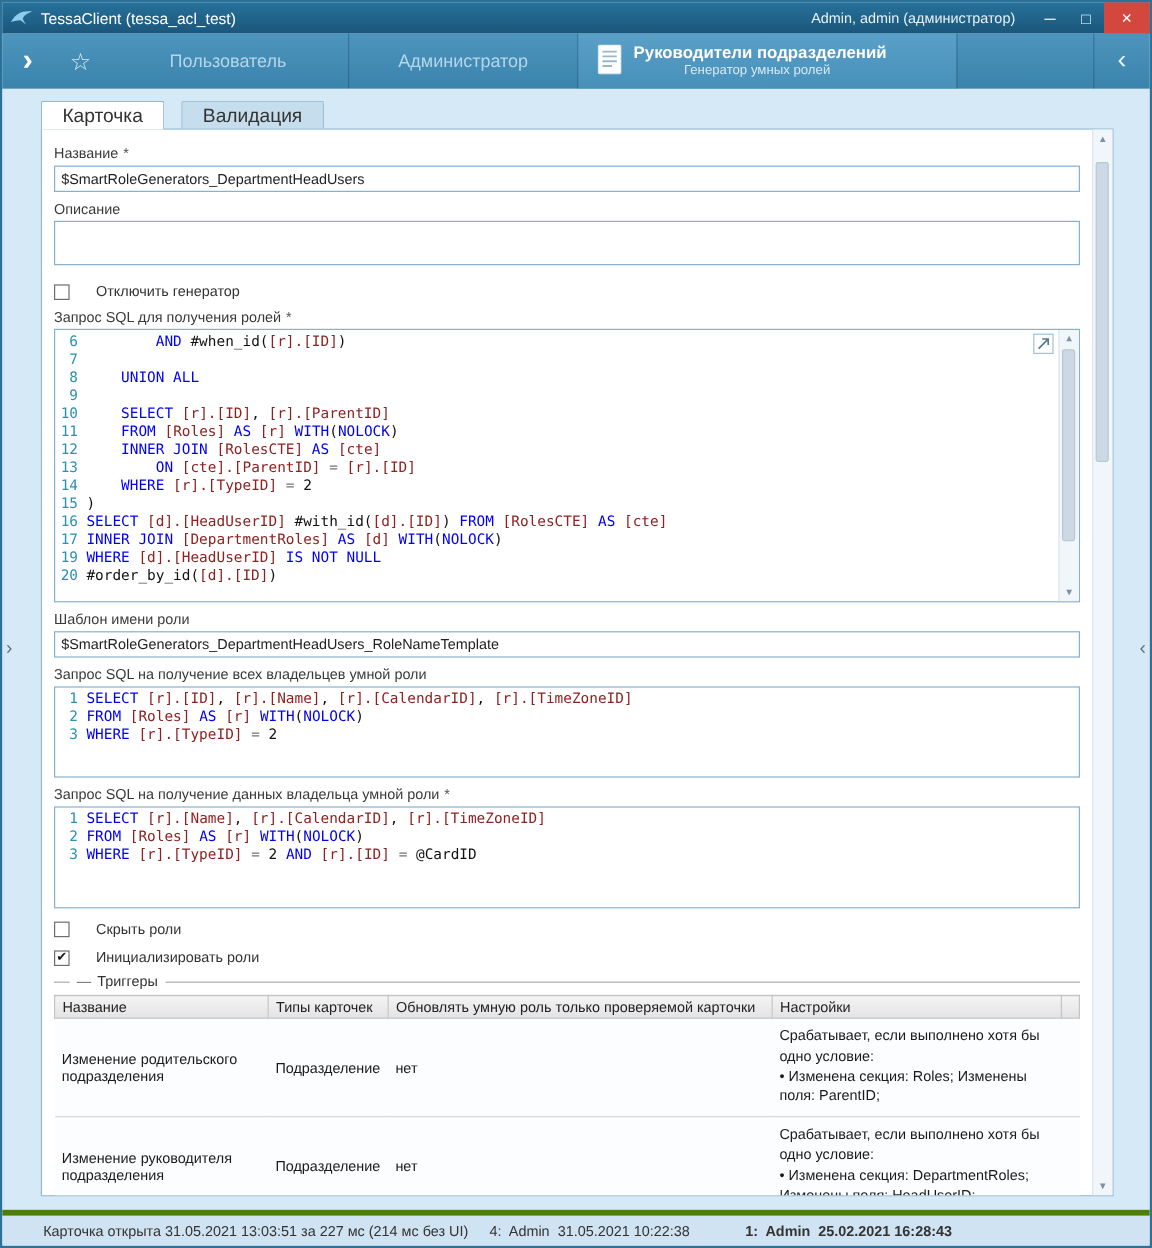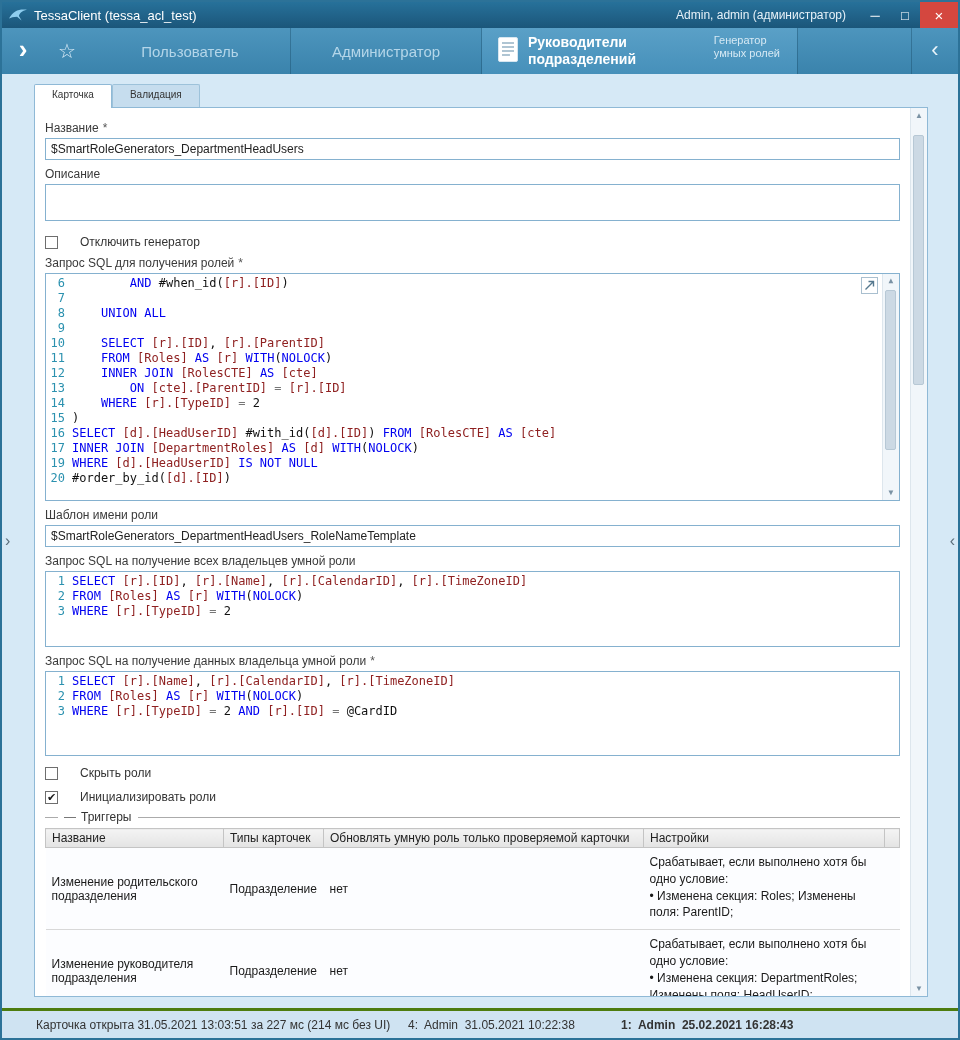--- a/index.html
+++ b/index.html
@@ -24,36 +24,36 @@
   .nav-sep { width:1px; background:rgba(16,62,90,0.35); }
   .nav-btn { display:flex; align-items:center; justify-content:center; }
   .nav-chevron-left { width:42px; font-size:26px; font-weight:bold; color:#fff; padding-bottom:4px; }
   .nav-star { width:46px; font-size:20px; color:#d9ebf6; }
   .nav-tab { display:flex; align-items:center; justify-content:center;
              font-size:15px; color:#b4d6e9; }
   .nav-tab.user { width:200px; }
   .nav-tab.admin { width:190px; }
   .nav-tab.active { width:315px; justify-content:flex-start; padding-left:16px; gap:10px;
                     background:linear-gradient(#5aa0c7,#4690ba); }
-  .tab-text { display:flex; flex-direction:row; line-height:1.25; }
+  .tab-text { display:flex; flex-direction:column; line-height:1.25; }
   .tab-title { font-size:14px; font-weight:bold; color:#fff; }
   .tab-sub { font-size:11px; color:#d6e9f4;padding-left:42px; }
   .nav-fill { flex:1; }
   .nav-chevron-right { width:46px; font-size:22px; color:#e9f4fa; padding-bottom:3px; }
 
   
   .content { flex:1; position:relative; background:#d6e9f6; padding-top:10px; overflow:hidden; }
   .edge-arrow { position:absolute; top:calc(50% - 8px); font-size:16px; color:#5c6f7c; line-height:1; }
   .edge-arrow.left { left:3px; }
   .edge-arrow.right { right:3px; }
 
   .doc-tabs { display:flex; margin-left:32px; }
-  .doc-tab { height:23px; padding:4px 17px 0; font-size:10px; color:#333;
+  .doc-tab { height:23px; padding:4px 17px 0; font-size:16px; color:#333;
              background:#c6ddee; border:1px solid #9dc2da; border-bottom:none;
-             border-radius:2px 2px 0 0; margin-right:0; }
+             border-radius:2px 2px 0 0; margin-right:14px; }
   .doc-tab.active { background:#fff; border-color:#8fb9d6; height:24px; margin-bottom:-1px;
                     position:relative; z-index:2; }
 
   .card { position:relative; margin:0 30px 6px 32px; height:calc(100% - 34px);
           background:#fff; border:1px solid #8fb9d6; display:flex; }
   .card-body { flex:1; padding:6px 10px 0; overflow:hidden; }
 
   .v-scroll { flex:0 0 17px; background:#f1f6fa; border-left:1px solid #dde6ed;
               display:flex; flex-direction:column; }
   .v-scroll .arr { height:15px; text-align:center; font-size:8px; color:#7a92a4; line-height:15px; }
@@ -368,20 +368,20 @@
       <div class="v-scroll">
         <div class="arr">▲</div>
         <div class="track">
             <div class="v-thumb"></div>
           </div>
         <div class="arr">▼</div>
       </div>
     </div>
   </div>
 
-  <div class="statusbar" style="height:30px; flex:0 0 30px; background:#cfe3f2; border-top:3px solid #4d7c0f;
+  <div class="statusbar" style="height:30px; flex:0 0 30px; background:#cfe3f2; border-top:5px solid #4d7c0f;
               display:flex; align-items:center; font-size:12px; color:#333; padding-left:34px;">
     <span style="width:372px; white-space:pre;">Карточка открыта 31.05.2021 13:03:51 за 227 мс (214 мс без UI)</span>
     <span style="width:213px; white-space:pre;">4:  Admin  31.05.2021 10:22:38</span>
     <span style="white-space:pre;font-weight:bold;">1:  Admin  25.02.2021 16:28:43</span>
   </div>
 
 </div>
 
 </body></html>

